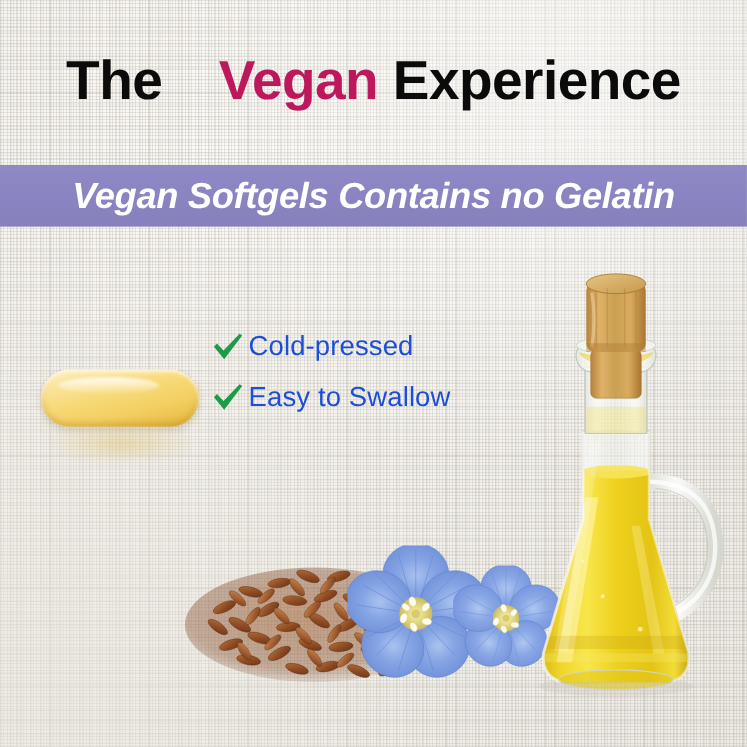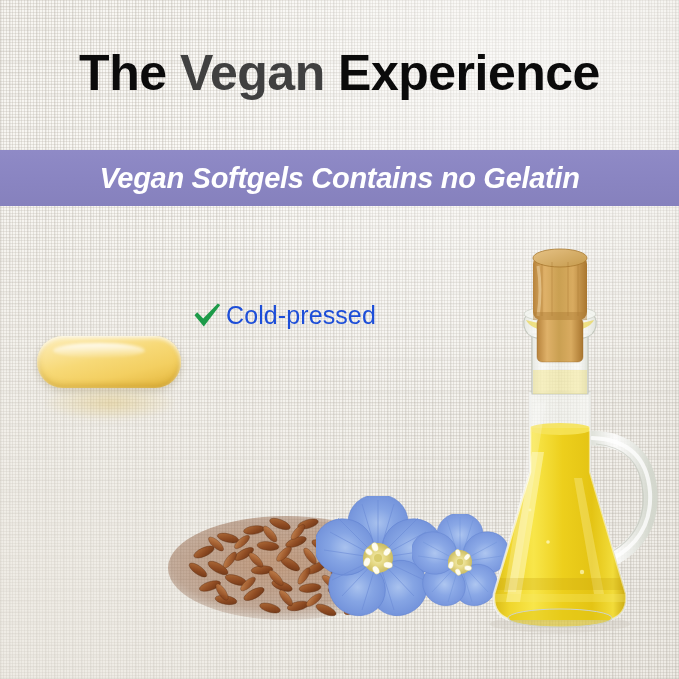--- a/index.html
+++ b/index.html
@@ -64,38 +64,38 @@
     text-align: center;
     z-index: 6;
     font-size: 50px;
     line-height: 58px;
     font-weight: 700;
     letter-spacing: -0.5px;
     color: #0b0b0b;
     white-space: nowrap;
     font-stretch: condensed;
   }
-  .headline .hl-accent { color: #404040; }
+  .headline .hl-accent { color: #be185d; padding-left: 38px; }
 
   
   .banner {
     position: absolute;
     left: 0;
     top: 150px;
     width: 679px;
     height: 56px;
     background: linear-gradient(180deg, #8f8ac6 0%, #8a85c2 50%, #8681bd 100%);
     z-index: 6;
     display: flex;
     align-items: center;
     justify-content: center;
   }
   .banner-text {
     color: #ffffff;
-    font-size: 29px;
+    font-size: 33px;
     font-weight: 700;
     font-style: italic;
     letter-spacing: -0.3px;
     white-space: nowrap;
     font-stretch: condensed;
   }
 
   
   .benefits {
     position: absolute;
@@ -229,20 +229,28 @@
     <div class="benefit-row">
       <span class="check">
         <svg width="30" height="28" viewBox="0 0 30 28" aria-hidden="true">
           <path d="M2.5 14.2 L5.2 11.2 L11.2 17.6 L25.8 2.4 L28.2 4.0 L11.8 25.6 Z" fill="#1d9b49"></path>
         </svg>
       </span>
       <span class="benefit-label">Cold-pressed</span>
     </div>
 
 
+    <div class="benefit-row">
+      <span class="check">
+        <svg width="30" height="28" viewBox="0 0 30 28" aria-hidden="true">
+          <path d="M2.5 14.2 L5.2 11.2 L11.2 17.6 L25.8 2.4 L28.2 4.0 L11.8 25.6 Z" fill="#1d9b49"></path>
+        </svg>
+      </span>
+      <span class="benefit-label">Easy to Swallow</span>
+    </div>
 
   </div>
 
   <div class="seeds">
     <svg width="280" height="140" viewBox="0 0 280 140" aria-hidden="true">
       <defs>
         <radialGradient id="pileShade" cx="45%" cy="45%" r="62%">
           <stop offset="0%" stop-color="#9c5a2c" stop-opacity="0.55"></stop>
           <stop offset="70%" stop-color="#7d4320" stop-opacity="0.38"></stop>
           <stop offset="100%" stop-color="#6b3a1c" stop-opacity="0"></stop>

